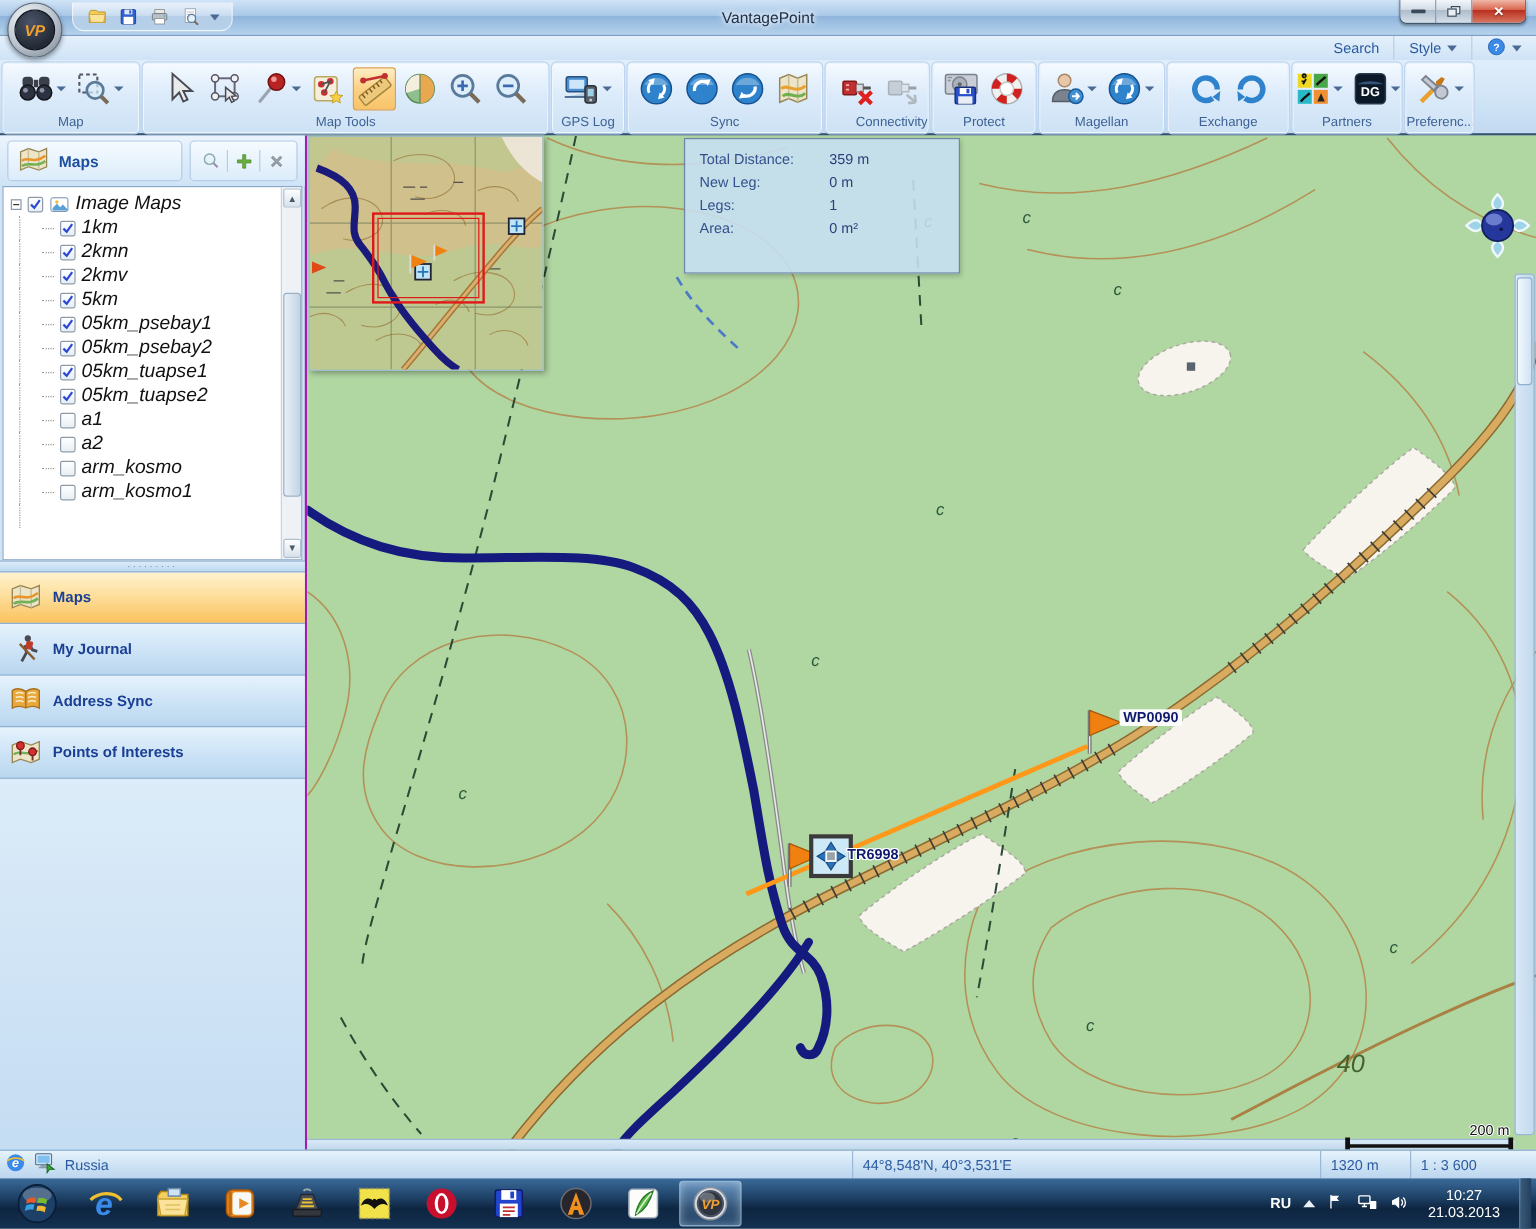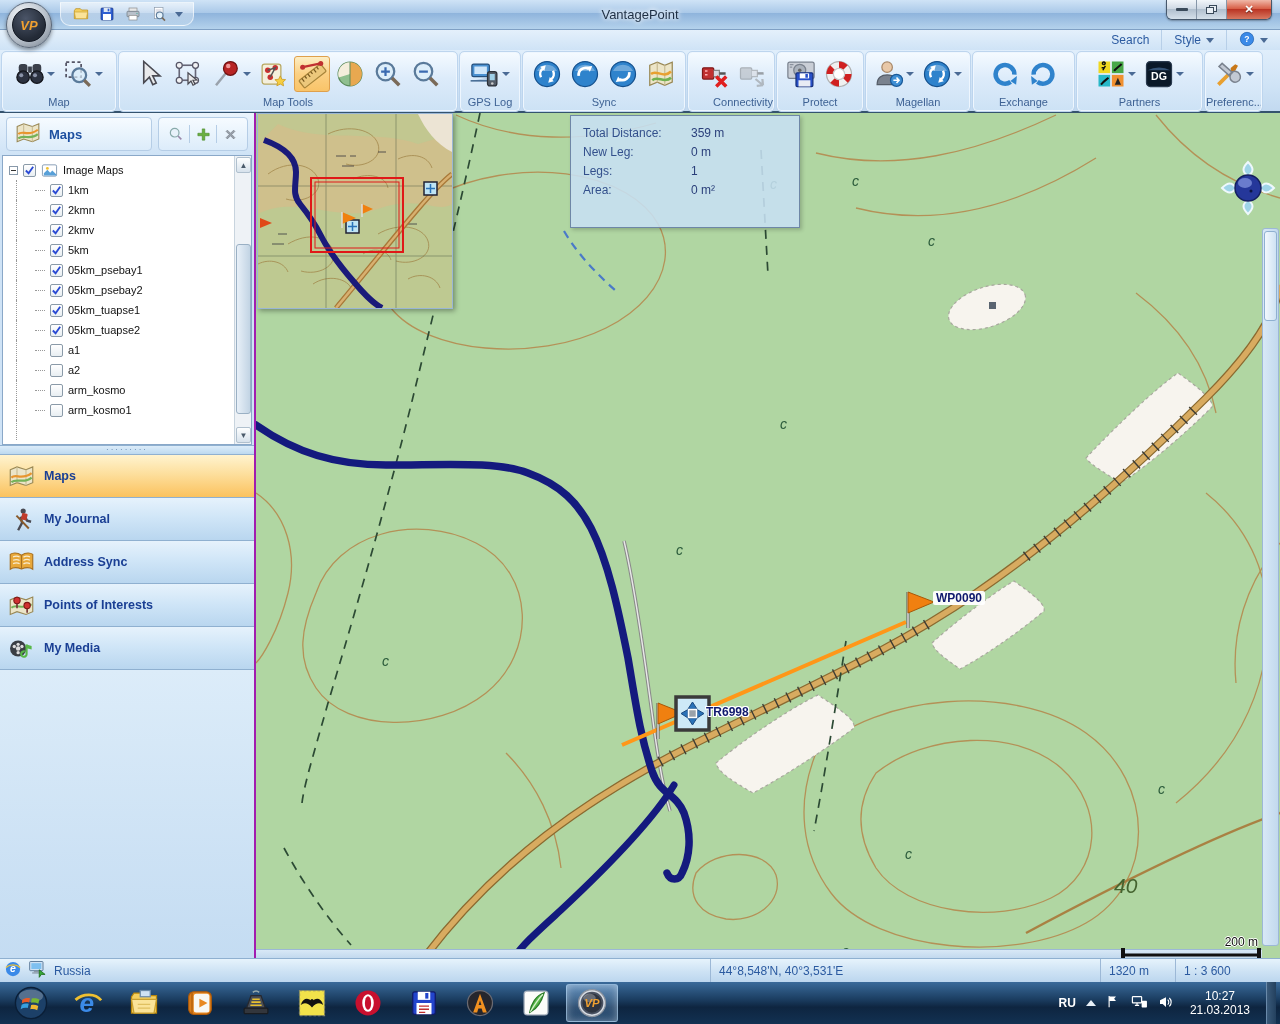--- a/index.html
+++ b/index.html
@@ -64,21 +64,21 @@
     padding:4px 6px; gap:6px; }
   .ph-title { flex:1; display:flex; align-items:center; gap:8px; background:linear-gradient(#f6fbff,#dcecfa);
     border:1px solid #b5cde6; border-radius:4px; height:34px; padding:0 8px;
     color:#1e50a0; font-weight:bold; font-size:13px; }
   .ph-tools { display:flex; align-items:center; gap:2px; background:linear-gradient(#f6fbff,#dcecfa);
     border:1px solid #b5cde6; border-radius:4px; height:34px; padding:0 6px; }
   .ph-btn { width:22px; height:24px; display:flex; align-items:center; justify-content:center; border-radius:3px; }
   .ph-sep { width:1px; height:18px; background:#b5cde6; }
   .tree-wrap { flex:1; position:relative; background:#fff; border:1px solid #8aa8c8; margin:0 2px; overflow:hidden; }
   .tree { position:absolute; left:0; top:0; right:17px; bottom:0; overflow:hidden; padding:4px 0 0 6px; }
-  .tree-row { height:20px; display:flex; align-items:center; gap:5px; font-size:11px; color:#111; white-space:nowrap; }
+  .tree-row { height:20px; display:flex; align-items:center; gap:5px; font-size:16px; color:#111; white-space:nowrap;font-style:italic; }
   .tree-row .connector { width:10px; border-top:1px dotted #999; }
   .tree-indent { width:14px; border-left:1px dotted #999; height:20px; margin-left:7px; }
   .expander { width:9px; height:9px; border:1px solid #8899aa; background:#fff; position:relative; flex-shrink:0; }
   .expander::after { content:""; position:absolute; left:1px; right:1px; top:3px; height:1px; background:#333; }
   .cb { width:13px; height:13px; border:1px solid #8a9aa8; background:linear-gradient(#fff,#e8eef2); border-radius:2px;
     display:flex; align-items:center; justify-content:center; flex-shrink:0; }
   .scrollbar-v { position:absolute; right:0; top:0; bottom:0; width:17px; background:#eef2f6; border-left:1px solid #c8d4de; }
   .sb-arrow { position:absolute; left:1px; width:15px; height:16px; background:linear-gradient(#fdfefe,#d7e2ec);
     border:1px solid #b0c0ce; border-radius:2px; display:flex; align-items:center; justify-content:center;
     font-size:8px; color:#4a5a6a; }
@@ -457,21 +457,21 @@
           </div>
           <div class="rib-btn">
             <svg viewBox="0 0 24 24" width="30" height="30">
               <path d="M4.5 12.5 a7.5 7.5 0 1 1 3 5.8" fill="none" stroke="#2f83cc" stroke-width="3.6"></path>
               <path d="M2.5 13.5 l5.2 4-4.6 3z" fill="#2f83cc"></path>
             </svg>
           </div>
         </div>
         <div class="rib-label">Exchange</div>
       </div>
-      <div class="rib-group" style="width: 125px;">
+      <div class="rib-group" style="width: 91px;">
         <div class="rib-icons">
           <div class="rib-btn">
             <svg viewBox="0 0 24 24" width="30" height="30">
               <rect x="2" y="2" width="9.3" height="9.3" fill="#f0d820"></rect>
               <rect x="12.7" y="2" width="9.3" height="9.3" fill="#48a848"></rect>
               <rect x="2" y="12.7" width="9.3" height="9.3" fill="#28b8c8"></rect>
               <rect x="12.7" y="12.7" width="9.3" height="9.3" fill="#f09030"></rect>
               <path d="M5.5 9 l2-3.5 M6.2 4.5 a1.1 1.1 0 1 1 .1 0 M4.5 7 h2" stroke="#111" stroke-width="1.2" fill="none"></path>
               <path d="M14.5 9.5 C16 7.5 18 6.5 20.5 4" stroke="#111" stroke-width="1.6" fill="none"></path>
               <path d="M4 20.5 C6 18 7.5 17 10 15" stroke="#111" stroke-width="1.6" fill="none"></path>
@@ -698,33 +698,20 @@
         <div class="nav-item">
           <svg viewBox="0 0 24 24" width="27" height="27">
             <path d="M2 7 l6-2.5 8 2.5 6-2.5 v13 l-6 2.5-8-2.5-6 2.5z" fill="#ece5c8" stroke="#998855"></path>
             <path d="M3 14 C7 10 13 16 21 11" stroke="#74b258" stroke-width="1.8" fill="none"></path>
             <circle cx="8" cy="7.5" r="2.8" fill="#d03030" stroke="#801818"></circle>
             <line x1="8" y1="10.3" x2="8" y2="14.5" stroke="#703030" stroke-width="1.4"></line>
             <circle cx="17" cy="12" r="2.8" fill="#d03030" stroke="#801818"></circle>
             <line x1="17" y1="14.8" x2="17" y2="18.5" stroke="#703030" stroke-width="1.4"></line>
           </svg>
           <span>Points of Interests</span>
-        </div>
-        <div class="nav-item">
-          <svg viewBox="0 0 24 24" width="27" height="27">
-            <circle cx="9" cy="12" r="7.2" fill="#3a3e44"></circle>
-            <circle cx="9" cy="12" r="2" fill="#ddd"></circle>
-            <circle cx="9" cy="8.3" r="1.5" fill="#ddd"></circle>
-            <circle cx="9" cy="15.7" r="1.5" fill="#ddd"></circle>
-            <circle cx="5.6" cy="10.2" r="1.5" fill="#ddd"></circle>
-            <circle cx="12.4" cy="10.2" r="1.5" fill="#ddd"></circle>
-            <path d="M16.5 8.5 v8.5 a2.4 2.4 0 1 1-1.6-2.3" stroke="#58b848" stroke-width="1.9" fill="none"></path>
-            <path d="M16.5 8.5 l4.5 1.2 v3.2 l-4.5-1.2z" fill="#58b848"></path>
-          </svg>
-          <span>My Media</span>
         </div>
       </div>
     <div class="nav-filler"></div>
   </div>
 
   <div class="maparea">
     <svg class="map-svg" id="mapsvg" width="1024" height="845" viewBox="0 0 1024 845">
       <rect x="0" y="0" width="1024" height="845" fill="#b0d6a2"></rect>
 
       <g stroke="#b5854a" fill="none" stroke-width="1.3" opacity="0.85">

